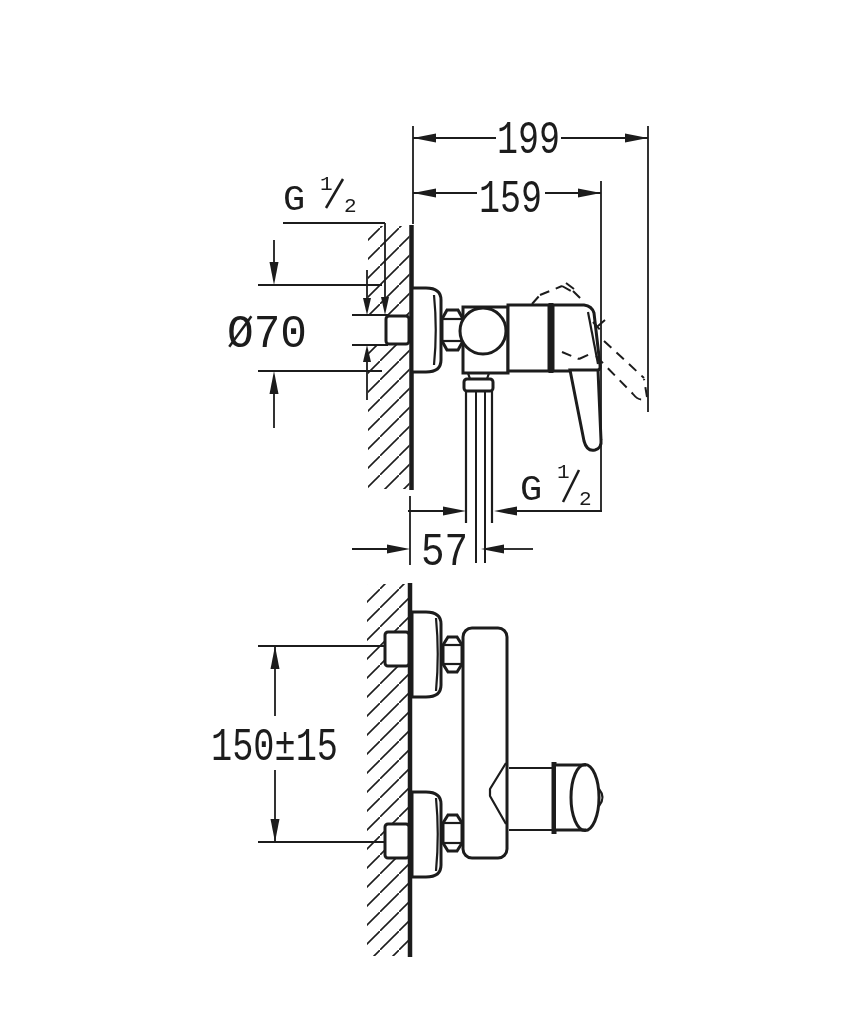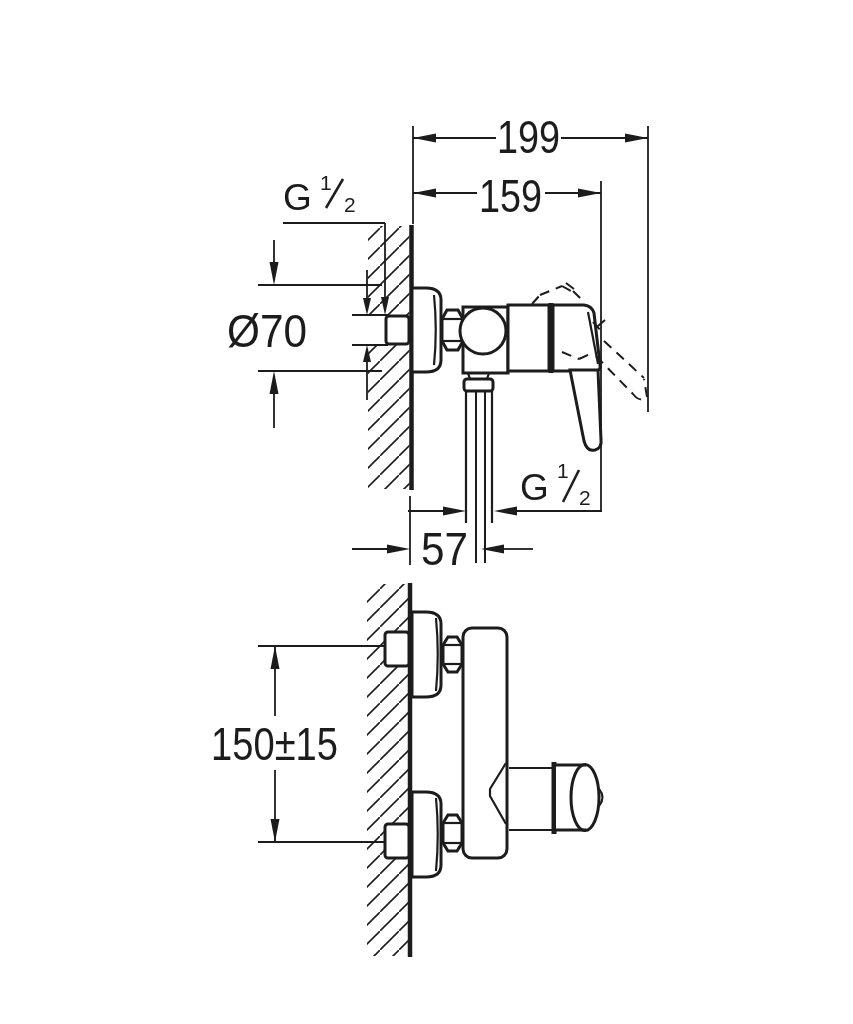--- a/index.html
+++ b/index.html
@@ -1,17 +1,17 @@
 <!DOCTYPE html>
 <html><head>
 <meta charset="utf-8">
 <style>
   html,body{margin:0;padding:0;background:#fff;}
   .stage{position:relative;width:853px;height:1024px;background:#ffffff;overflow:hidden;
-         font-family:Liberation Sans, sans-serif;}
+         font-family:Liberation Mono, monospace;}
   svg{position:absolute;left:0;top:0;}
   .ln{stroke:#1c1c1c;fill:none;}
   .dim{stroke:#1c1c1c;stroke-width:1.8;fill:none;}
   .outline{stroke:#1c1c1c;stroke-width:3;fill:#ffffff;}
   .outline-nf{stroke:#1c1c1c;stroke-width:3;fill:none;}
   .thin{stroke:#1c1c1c;stroke-width:2.2;fill:none;}
   .wall{stroke:#1c1c1c;stroke-width:4.5;fill:none;}
   .arrow{fill:#1c1c1c;stroke:none;}
   .ghost{stroke:#1c1c1c;stroke-width:2;fill:none;stroke-dasharray:10 7;}
   text{fill:#1c1c1c;}

